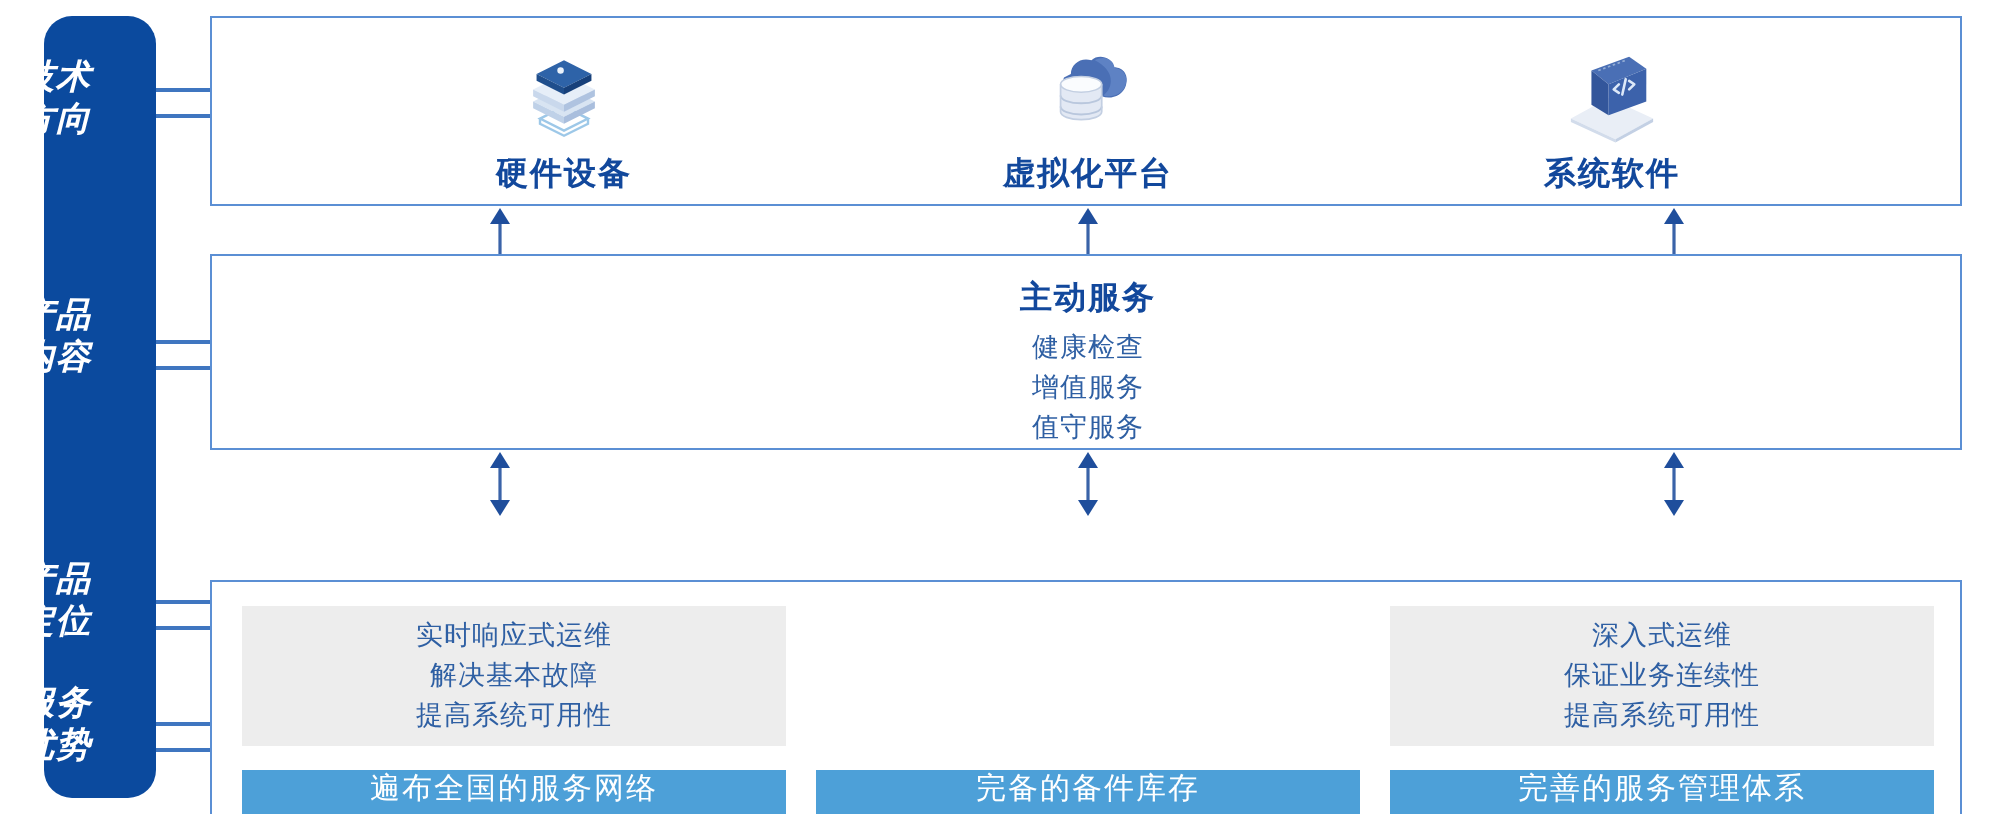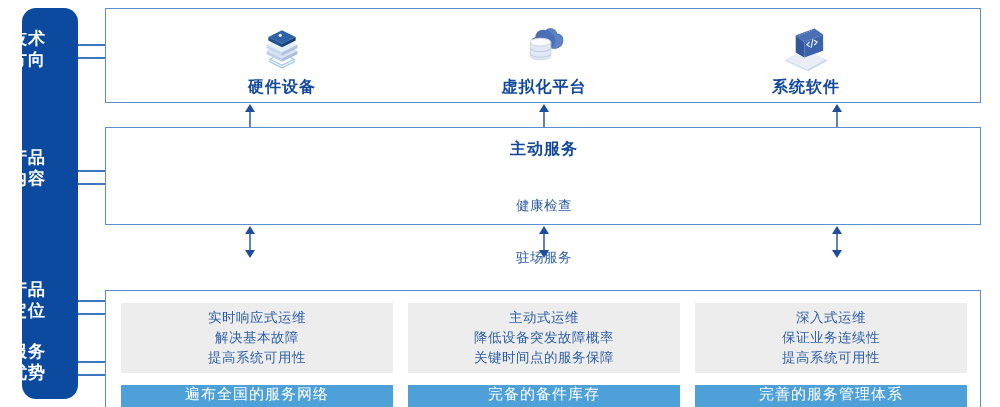--- a/index.html
+++ b/index.html
@@ -32,20 +32,21 @@
     background: #0B4A9E;
     border-radius: 14px;
   }
   .side-label {
     position: absolute;
     left: 0;
     width: 56px;
     text-align: center;
     color: #ffffff;
     font-weight: bold;
+    font-style: italic;
     font-size: 17px;
     line-height: 21px;
     letter-spacing: 1px;
   }
   .side-label .ln { display: block; white-space: nowrap; }
 
   
   .conn {
     position: absolute;
     height: 0;
@@ -261,24 +262,24 @@
     <path d="M7 0 L12 8 L2 8 Z" fill="#1F4E9C"></path>
   </svg>
   <svg class="arrow-svg" style="left:830px; top:104px;" width="14" height="23" viewBox="0 0 14 23">
     <line x1="7" y1="23" x2="7" y2="6" stroke="#3A63A8" stroke-width="1.6"></line>
     <path d="M7 0 L12 8 L2 8 Z" fill="#1F4E9C"></path>
   </svg>
 
   <div class="section-box" id="box-content">
 
 
-    <div class="content-col multi" style="left:292px;gap:32px;">
+    <div class="content-col multi" style="left:292px;">
       <div class="content-title">主动服务</div>
       <div class="content-item">健康检查</div>
-      <div class="content-item">驻场服务</div>
+      <div class="content-item">增值服务</div>
       <div class="content-item">值守服务</div>
     </div>
 
   </div>
 
   <svg class="arrow-svg" style="left:243px; top:226px;" width="14" height="32" viewBox="0 0 14 32">
     <line x1="7" y1="6" x2="7" y2="26" stroke="#3A63A8" stroke-width="1.6"></line>
     <path d="M7 0 L12 8 L2 8 Z" fill="#1F4E9C"></path>
     <path d="M7 32 L12 24 L2 24 Z" fill="#1F4E9C"></path>
   </svg>
@@ -297,25 +298,20 @@
 
     <div class="gray-card" style="left:15px;">
       <div class="gray-line">实时响应式运维</div>
       <div class="gray-line">解决基本故障</div>
       <div class="gray-line">提高系统可用性</div>
     </div>
     <div class="blue-bar" style="left:15px;">
       <span class="blue-bar-text">遍布全国的服务网络</span>
     </div>
 
-    <div class="gray-card" style="left:302px;">
-      <div class="gray-line">主动式运维</div>
-      <div class="gray-line">降低设备突发故障概率</div>
-      <div class="gray-line">关键时间点的服务保障</div>
-    </div>
     <div class="blue-bar" style="left:302px;">
       <span class="blue-bar-text">完备的备件库存</span>
     </div>
 
     <div class="gray-card" style="left:589px;">
       <div class="gray-line">深入式运维</div>
       <div class="gray-line">保证业务连续性</div>
       <div class="gray-line">提高系统可用性</div>
     </div>
     <div class="blue-bar" style="left:589px;">

